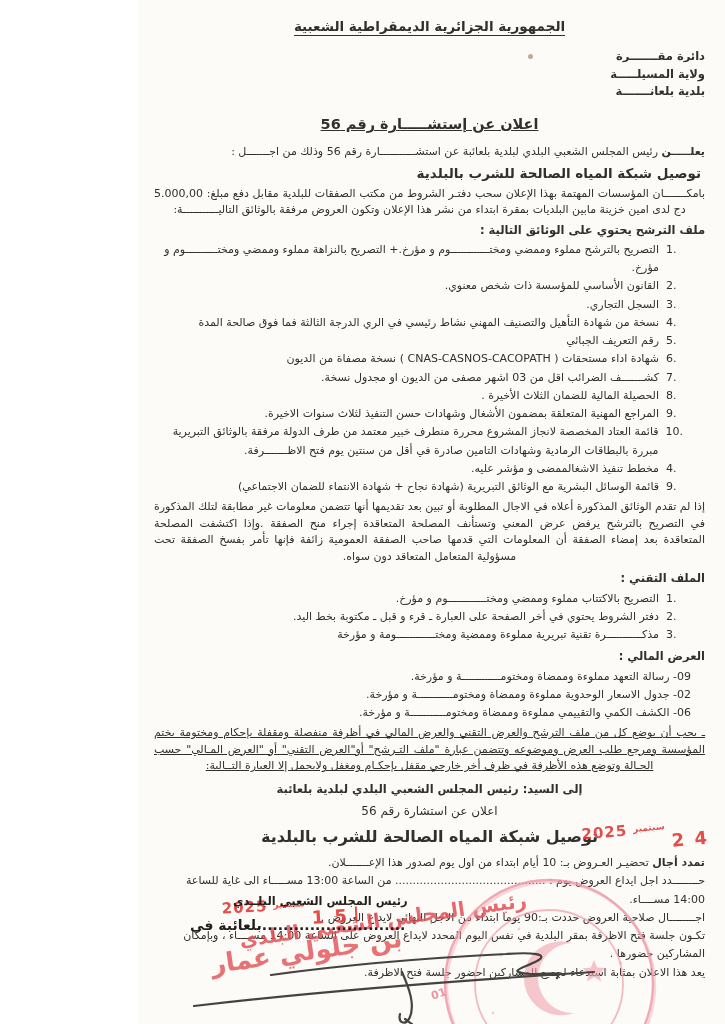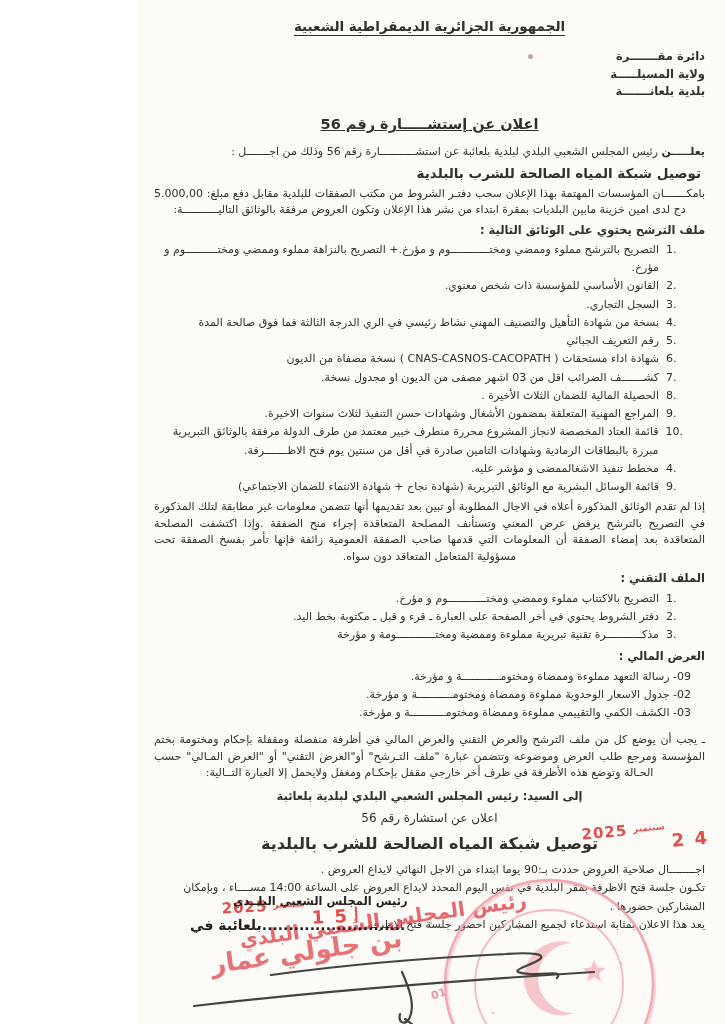--- a/index.html
+++ b/index.html
@@ -147,32 +147,34 @@
       <div class="list-row">
           <span class="num">3.</span>
           <span class="itx">مذكـــــــــــرة تقنية تبريرية مملوءة وممضية ومختــــــــــــومة و مؤرخة</span>
         </div>
     </div>
 
     <div class="sec-head" style="margin-top:4px;">العرض المالي :</div>
     <div>
       <div class="fin-row">09- رسالة التعهد مملوءة وممضاة ومختومــــــــــــة و مؤرخة.</div>
       <div class="fin-row">02- جدول الاسعار الوحدوية مملوءة وممضاة ومختومـــــــــــة و مؤرخة.</div>
-      <div class="fin-row">03- الكشف الكمي والتقييمي مملوءة وممضاة ومختومـــــــــــة و مؤرخة.</div>
-    </div>
-
-    <div class="jcl" style="margin-top:10px;">ـ يجب أن يوضع كل من ملف الترشح والعرض التقني والعرض المالي في أظرفة منفصلة ومقفلة بإحكام ومختومة بختم المؤسسة ومرجع طلب العرض وموضوعه وتتضمن عبارة "ملف التـرشح" أو"العرض التقني" أو "العرض المـالي" حسب الحـالة وتوضع هذه الأظرفة في ظرف أخر خارجي مقفل بإحكـام ومغفل  ولايحمل إلا العبارة التــالية:</div>
+      <div class="fin-row">06- الكشف الكمي والتقييمي مملوءة وممضاة ومختومـــــــــــة و مؤرخة.</div>
+    </div>
+
+    <div class="jcl" style="margin-top:3px;text-decoration:underline;">ـ يجب أن يوضع كل من ملف الترشح والعرض التقني والعرض المالي في أظرفة منفصلة ومقفلة بإحكام ومختومة بختم المؤسسة ومرجع طلب العرض وموضوعه وتتضمن عبارة "ملف التـرشح" أو"العرض التقني" أو "العرض المـالي" حسب الحـالة وتوضع هذه الأظرفة في ظرف أخر خارجي مقفل بإحكـام ومغفل  ولايحمل إلا العبارة التــالية:</div>
 
     <div class="addr">
       <div class="addr-to">إلى السيد: رئيس المجلس الشعبي البلدي لبلدية بلعائبة</div>
       <div class="addr-l2">اعلان عن استشارة رقم 56</div>
       <div class="addr-subject">توصيل شبكة المياه الصالحة للشرب بالبلدية</div>
     </div>
 
     <div class="dl">
+      <div><span class="b">تمدد أجال</span><span> تحضيـر العـروض بـ: 10 أيام  ابتداء من اول يوم لصدور هذا الإعـــــــلان.</span></div>
+      <div>حــــــــدد اجل ايداع العروض يوم : ...........................................    من الساعة 13:00 مســـــاء الى غاية للساعة 14:00 مســــاء.</div>
       <div>اجــــــــال صلاحية العروض حددت بـ:90 يوما ابتداء من الاجل النهائي لايداع العروض .</div>
       <div>تكـون جلسة فتح الاظرفة بمقر البلدية في نفس اليوم المحدد لايداع العروض على الساعة 14:00 مســــاء ، وبإمكان المشاركين حضورها .</div>
       <div>يعد هذا الاعلان بمثابة استدعاء لجميع المشاركين احضور جلسة فتح الاظرفة.</div>
     </div>
   </div>
 
   <div class="date-stamp ds-top">
     <span class="yr">2025</span>
     <span class="mo">سبتمبر</span>
     <span class="dy">2 4</span>

